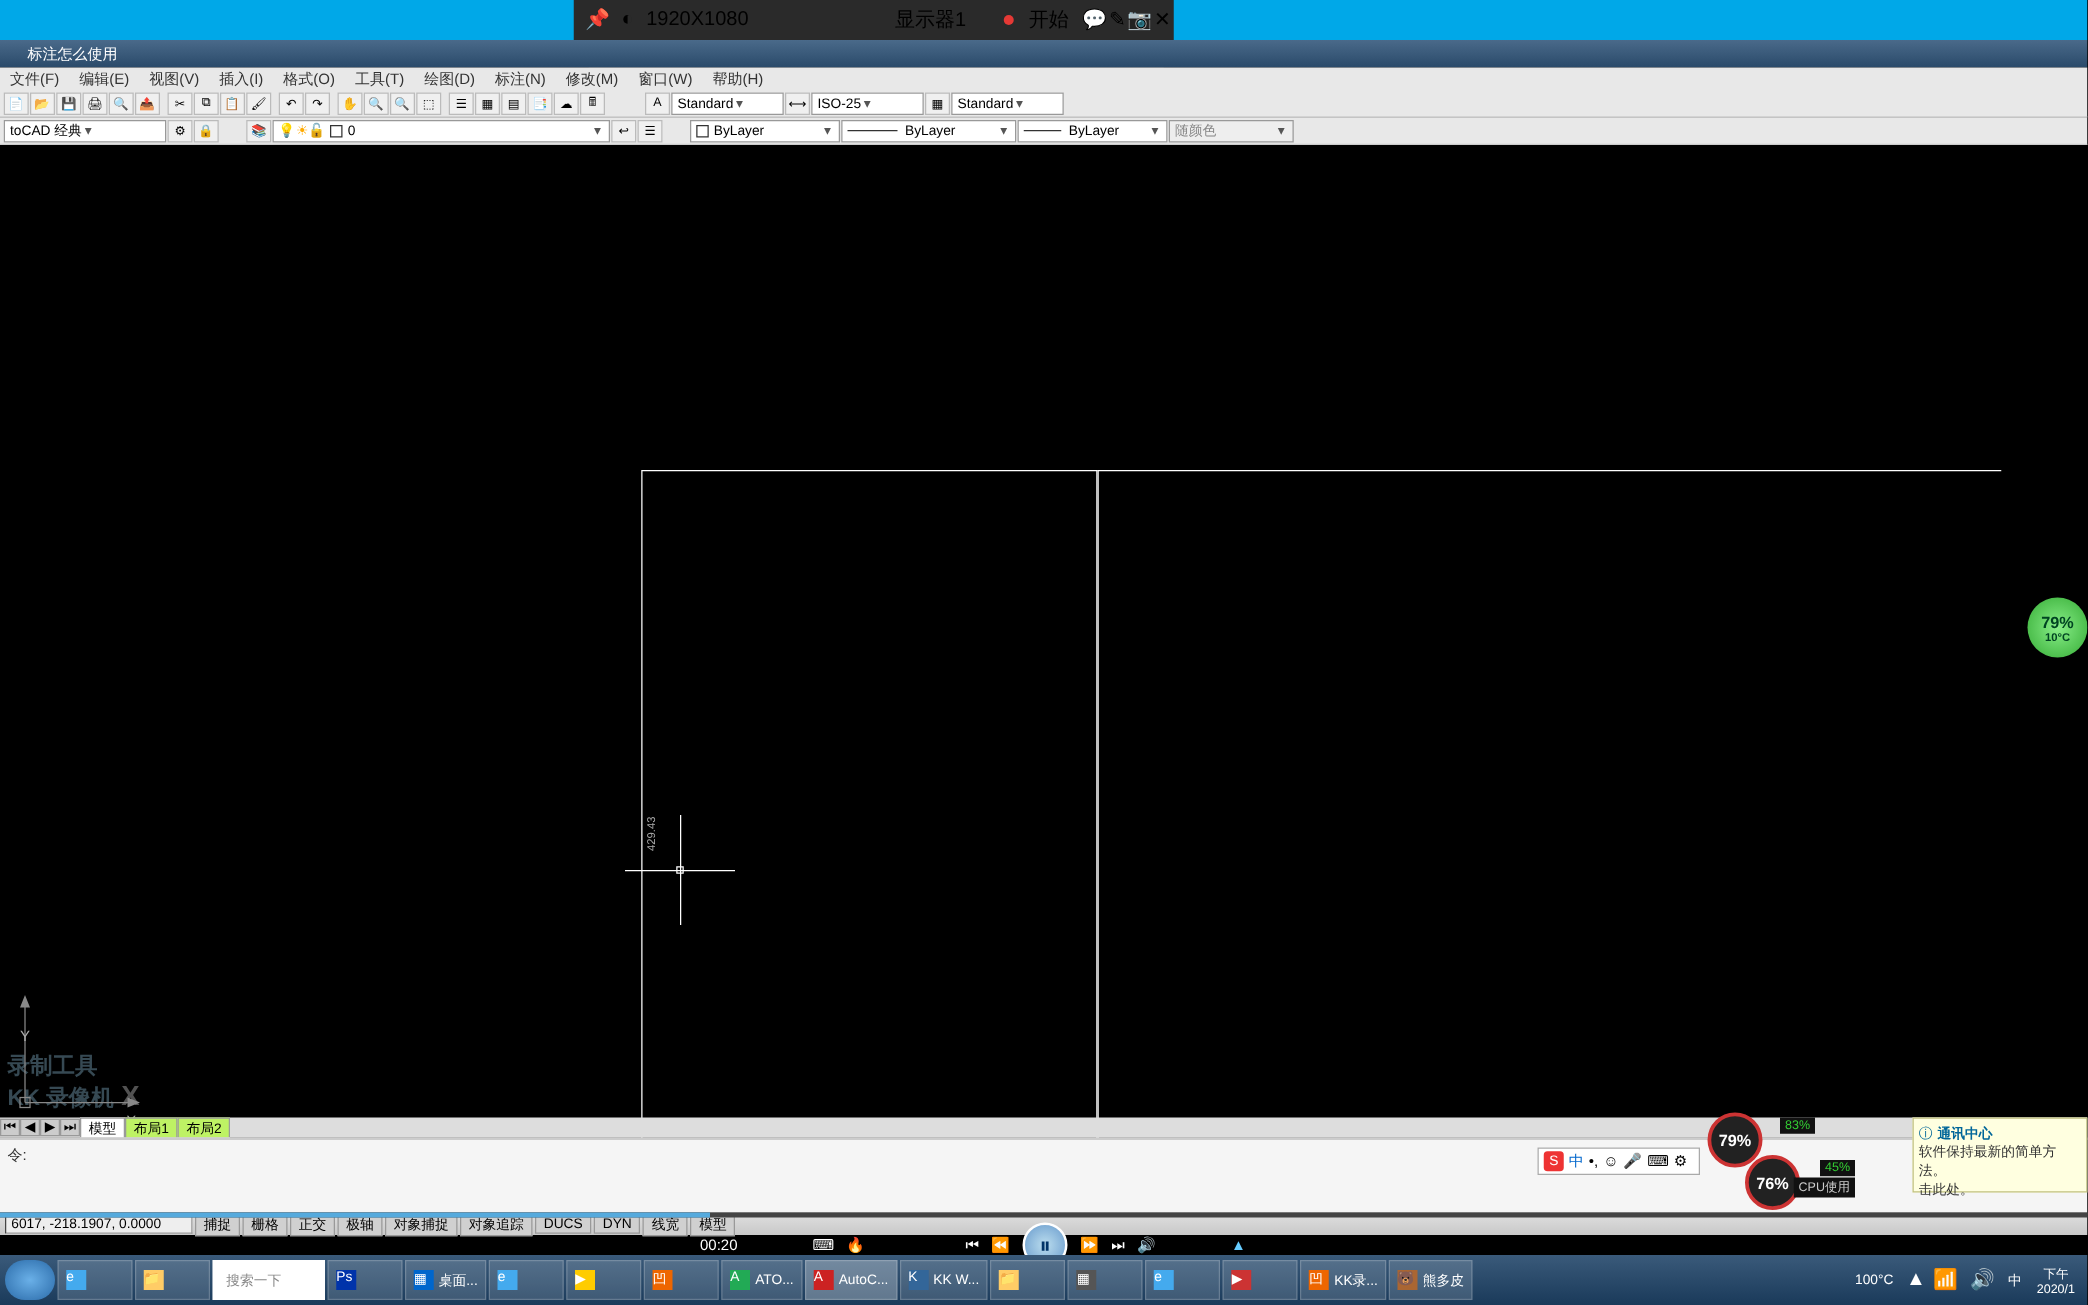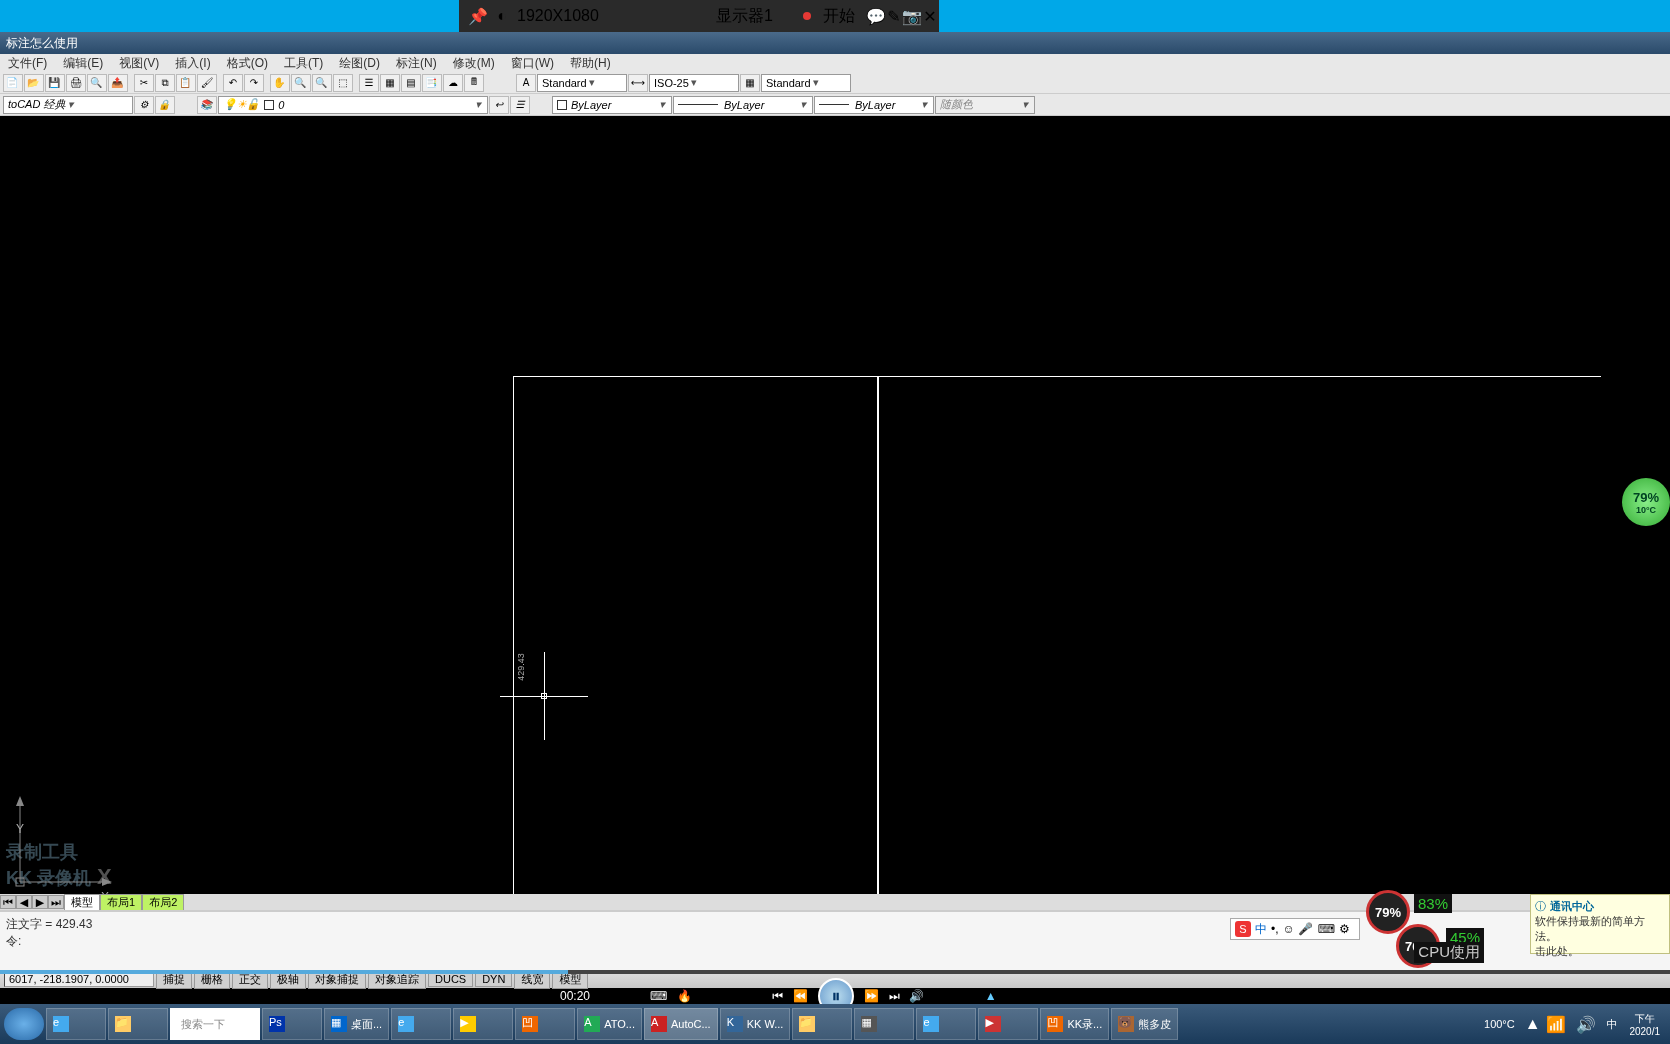--- a/index.html
+++ b/index.html
@@ -8,30 +8,30 @@
 
 .rec-bar { position:absolute; height:32px; display:flex; align-items:center; color:#fff; font-size:13px; }
 .rec-bar.top { top:0; left:0; right:0; background:#00a8e8; }
 .rec-dark { position:absolute; top:0; left:459px; width:480px; height:32px; background:#2a2a2a; display:flex; align-items:center; }
 .rec-dark2 { position:absolute; top:32px; left:471px; width:460px; height:22px; background:#3a3a3a; display:flex; align-items:center; opacity:.85; }
 .rec-seg { display:flex; align-items:center; gap:6px; padding:0 10px; }
 .rec-btn { width:18px; height:18px; display:flex; align-items:center; justify-content:center; cursor:pointer; }
 .red-dot { width:8px; height:8px; background:#e53935; border-radius:50%; }
 
 
-.app-title { position:absolute; top:32px; left:0; right:0; height:22px; background:linear-gradient(#4a6a8a,#2a4a6a); color:#fff; font-size:12px; display:flex; align-items:center; padding:0 6px; }
+.app-title { position:absolute; top:32px; left:0; right:0; height:22px; background:linear-gradient(#4a6a8a,#2a4a6a); color:#fff; font-size:12px; display:flex; align-items:center; padding:0 22px; }
 
 
 .menu-bar { position:absolute; top:54px; left:0; right:0; height:18px; background:#e8e8e8; display:flex; font-size:12px; color:#333; }
 .menu-item { padding:1px 8px; cursor:pointer; }
 
 
 .tb-row { position:absolute; left:0; right:0; height:22px; background:#e8e8e8; border-bottom:1px solid #ccc; display:flex; align-items:center; gap:1px; padding:0 3px; font-size:11px; }
 .tb1 { top:72px; }
-.tb2 { top:94px;font-style:italic; }
+.tb2 { top:94px; }
 .tb-ico { width:20px; height:18px; background:#f0f0f0; border:1px solid #bbb; display:flex; align-items:center; justify-content:center; cursor:pointer; font-size:10px; }
 .tb-sel { height:18px; background:#fff; border:1px solid #999; padding:0 4px; font-size:11px; display:flex; align-items:center; min-width:60px; }
 .drop-a { width:10px; text-align:center; color:#555; }
 
 
 .canvas { position:absolute; top:116px; left:0; right:0; bottom:0; background:#000; }
 .rect1 { position:absolute; border:1px solid #fff; left:513px; top:260px; width:365px; height:592px; }
 .rect2 { position:absolute; border:1px solid #fff; left:878px; top:260px; width:723px; height:592px; border-right:none; }
 .cross-h { position:absolute; background:#fff; height:1px; width:88px; left:500px; top:580px; }
 .cross-v { position:absolute; background:#fff; width:1px; height:88px; left:544px; top:536px; }
@@ -69,21 +69,21 @@
 .pbar-fill { height:100%; width:34%; background:#5ad; }
 
 
 .notif { position:absolute; right:0; top:894px; width:140px; height:60px; background:#ffffe0; border:1px solid #c0c080; font-size:11px; padding:4px; color:#333; }
 .notif-title { font-weight:bold; color:#069; }
 
 
 .gauge { position:absolute; width:44px; height:44px; border-radius:50%; border:3px solid #c33; background:#222; display:flex; align-items:center; justify-content:center; color:#fff; font-size:13px; font-weight:bold; }
 .gauge.g1 { right:260px; top:890px; }
 .gauge.g2 { right:230px; top:924px; }
-.gauge-lbl { position:absolute; font-size:15px; color:#3c3; background:#111; padding:1px 4px; }
+.gauge-lbl { position:absolute; font-size:10px; color:#3c3; background:#111; padding:1px 4px; }
 
 
 .temp { position:absolute; right:0; top:478px; width:48px; height:48px; border-radius:50%; background:radial-gradient(#8e8,#3a3); display:flex; flex-direction:column; align-items:center; justify-content:center; color:#042; font-size:13px; font-weight:bold; }
 
 
 .ime { position:absolute; right:310px; top:918px; width:130px; height:22px; background:#fff; border:1px solid #aaa; display:flex; align-items:center; gap:4px; padding:0 4px; font-size:12px; }
 .ime-ico { width:16px; height:16px; background:#e33; border-radius:3px; color:#fff; text-align:center; line-height:16px; font-size:11px; }
 
 .sep { width:4px; }
 svg { display:block; }
@@ -265,21 +265,20 @@
   <span class="nav-btn">⏮</span>
   <span class="nav-btn">◀</span>
   <span class="nav-btn">▶</span>
   <span class="nav-btn">⏭</span>
   <span class="tab" style="background:#fff">模型</span>
   <span class="tab">布局1</span>
   <span class="tab">布局2</span>
 </div>
 
 <div class="cmd-area">
-  <div class="cmd-line">注文字 = 429.43</div>
   <div class="cmd-line">令:</div>
 </div>
 
 <div class="status">
   <span style="min-width:150px;border:1px inset #999;padding:1px 4px;background:#eee">6017, -218.1907, 0.0000</span>
   <span class="stat-box">捕捉</span>
   <span class="stat-box">栅格</span>
   <span class="stat-box">正交</span>
   <span class="stat-box">极轴</span>
   <span class="stat-box">对象捕捉</span>

